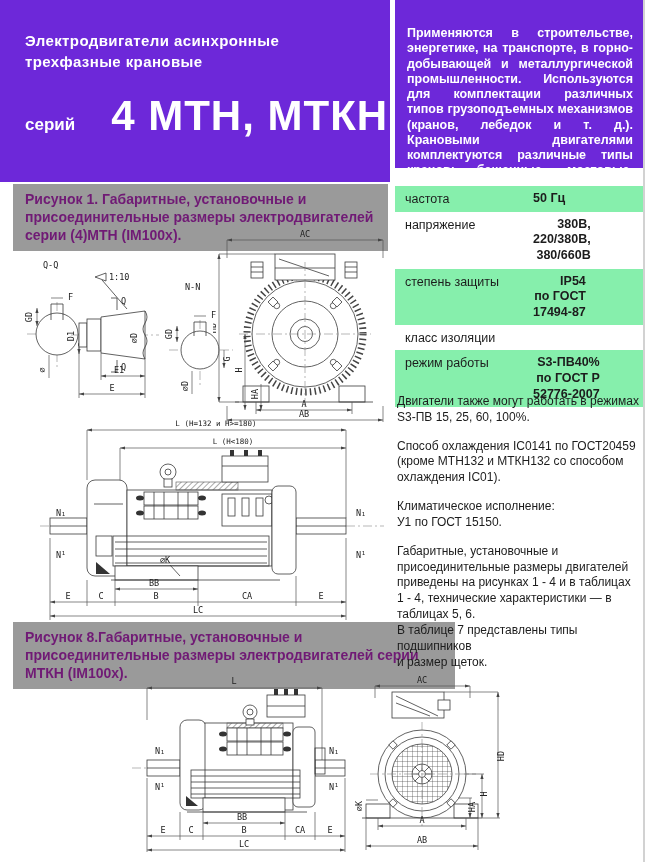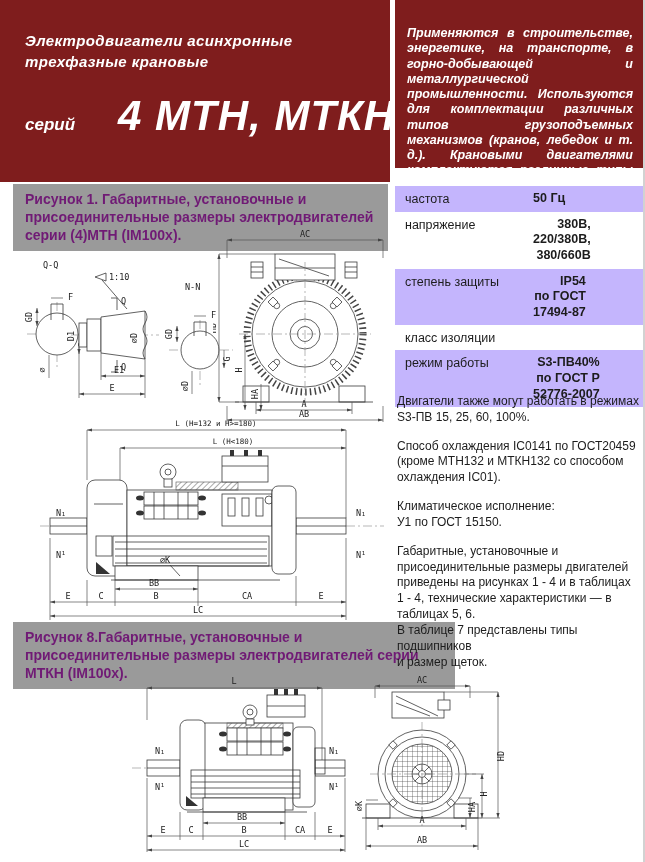--- a/index.html
+++ b/index.html
@@ -1,35 +1,35 @@
 <!DOCTYPE html>
 <html><head>
 <meta charset="utf-8">
 <style>
   html,body{margin:0;padding:0;background:#e9e9e9;}
   .page{position:relative;width:645px;height:862px;background:#ffffff;overflow:hidden;
         font-family:"Liberation Sans",sans-serif;color:#1c1c1c;
         border-right:2px solid #d2d2d2;box-sizing:border-box;}
-  .block-dark{position:absolute;background:#7f1d1d;color:#fff;box-sizing:border-box;font-style:italic;}
+  .block-dark{position:absolute;background:#6d28d9;color:#fff;box-sizing:border-box;}
   .hl{left:0;top:0;width:390px;height:182px;}
   .hl .t1{font-weight:bold;font-size:15px;line-height:1.4;margin:30px 0 0 25px;letter-spacing:.4px;}
-  .series{margin:20px 0 0 25px;display:flex;align-items:baseline;gap:9px;text-align:center;}
+  .series{margin:20px 0 0 25px;display:flex;align-items:baseline;gap:2px;text-align:center;}
   .series .pre{font-weight:bold;font-size:17px;}
   .series .big{font-weight:bold;font-size:42px;letter-spacing:1px;white-space:nowrap;margin-left:34px;}
   .hr{left:395px;top:0;width:250px;height:168px;padding:26px 12px 8px 12px;}
   .hr p{margin:0;font-size:12.5px;line-height:1.22;text-align:justify;}
   .hr .bold{font-weight:bold;}
   .hr .reg{margin-top:9px;font-weight:normal;text-align:left;}
   .caption{position:absolute;background:#9a9a9a;color:#701a75;font-weight:bold;font-size:14px;
            line-height:1.27;padding:7px 12px;box-sizing:border-box;}
   .cap1{left:13px;top:184px;width:375px;}
   .cap2{left:13px;top:622px;width:442px;}
   .spec{position:absolute;left:395px;top:186px;width:250px;}
   .spec .row{display:flex;padding:5px 10px;box-sizing:border-box;}
-  .spec .row.g{background:#c4b5fd;}
+  .spec .row.g{background:#86efac;}
   .spec .lab{width:128px;flex:none;font-size:12.5px;padding-top:1px;}
   .spec .val{font-size:12.5px;font-weight:bold;white-space:pre-wrap;line-height:1.25;text-align:right;}
   .notes{position:absolute;left:397px;top:394px;width:246px;}
   .note{font-size:12px;line-height:1.32;white-space:pre-line;margin:0 0 13px 0;}
   svg{position:absolute;}
   svg text{font-family:"DejaVu Sans Mono",monospace;font-size:8.5px;fill:#222;}
   svg text.sm{font-size:7.5px;}
   .tn{stroke:#3a3a3a;stroke-width:.8;fill:none;}
   .fw{fill:#fff;}
   .fd{fill:#333;stroke:none;}

